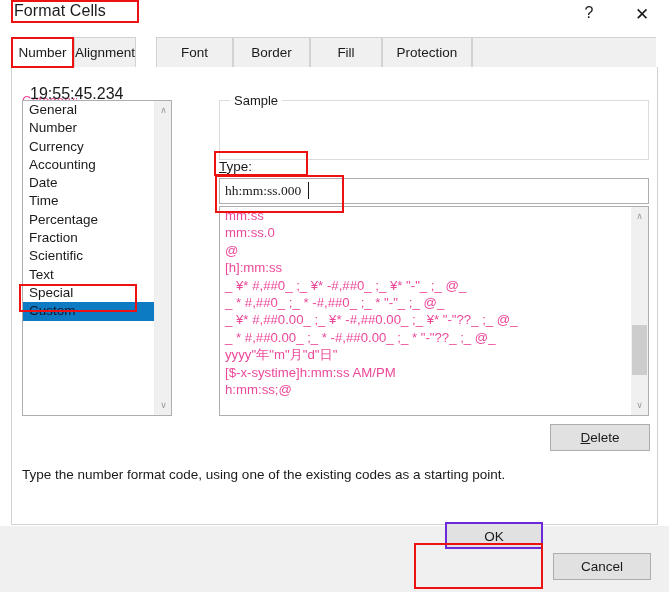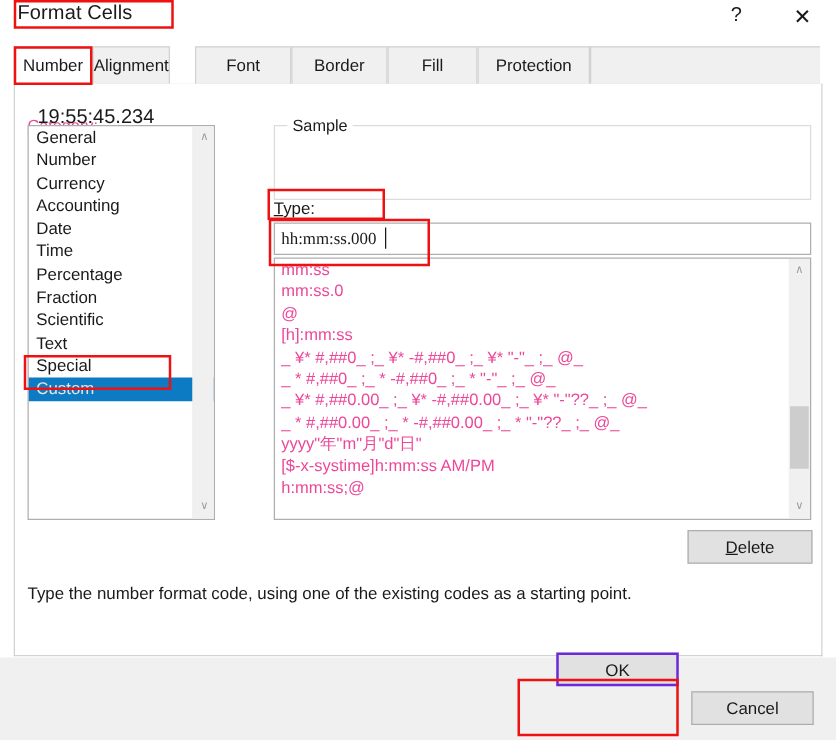--- a/index.html
+++ b/index.html
@@ -118,21 +118,21 @@
   .cat-item {
     height: 18.3px;
     line-height: 18.3px;
     padding-left: 6px;
     font-size: 13.5px;
     color: #1a1a1a;
     white-space: nowrap;
   }
   .cat-item.selected {
     background: #0d7ac4;
-    color: #e5e5e5;
+    color: #0f172a;
   }
   #category-scrollbar {
     position: absolute;
     right: 0; top: 0;
     width: 17px; height: 100%;
     background: #f0f0f0;
     border-left: 1px solid #ededed;
     box-sizing: border-box;
   }
   .sb-arrow {

